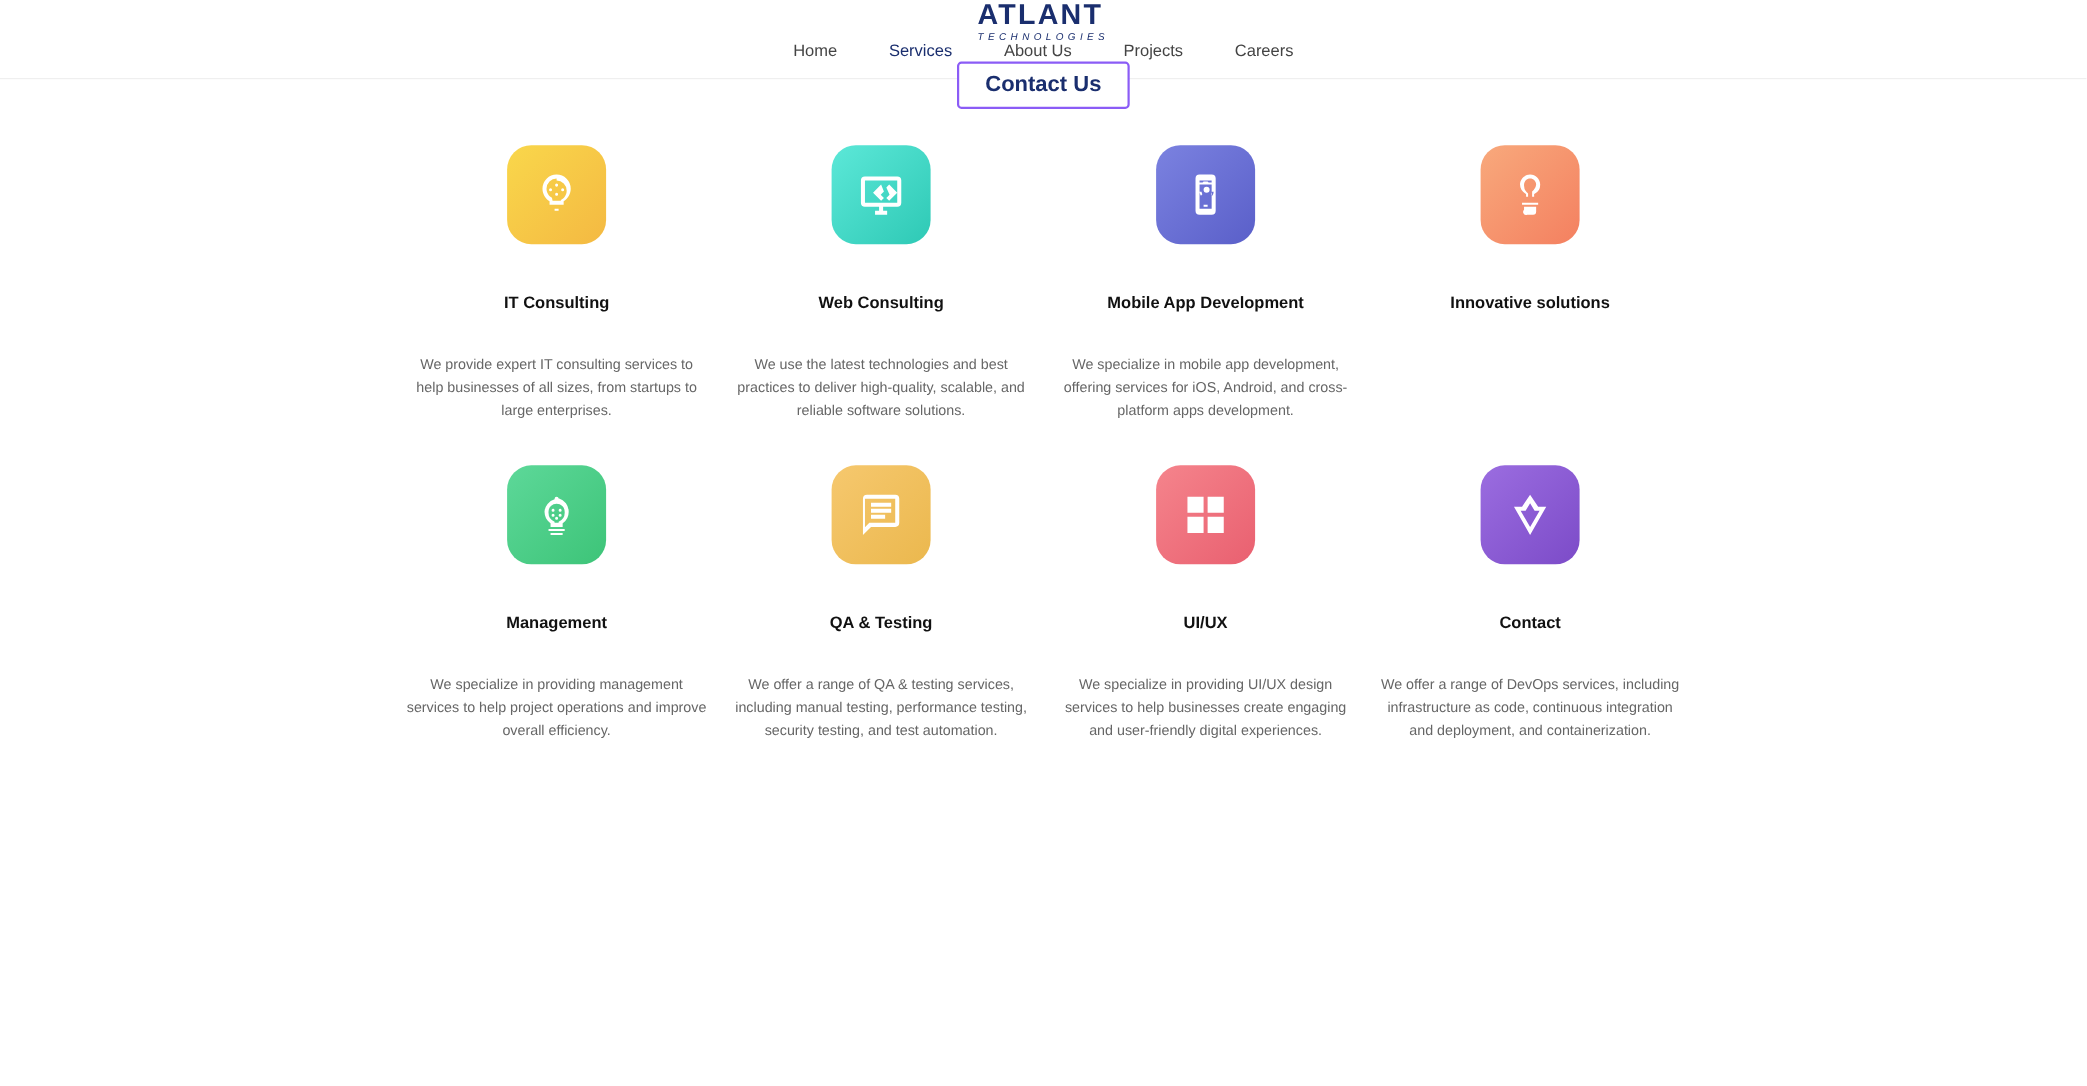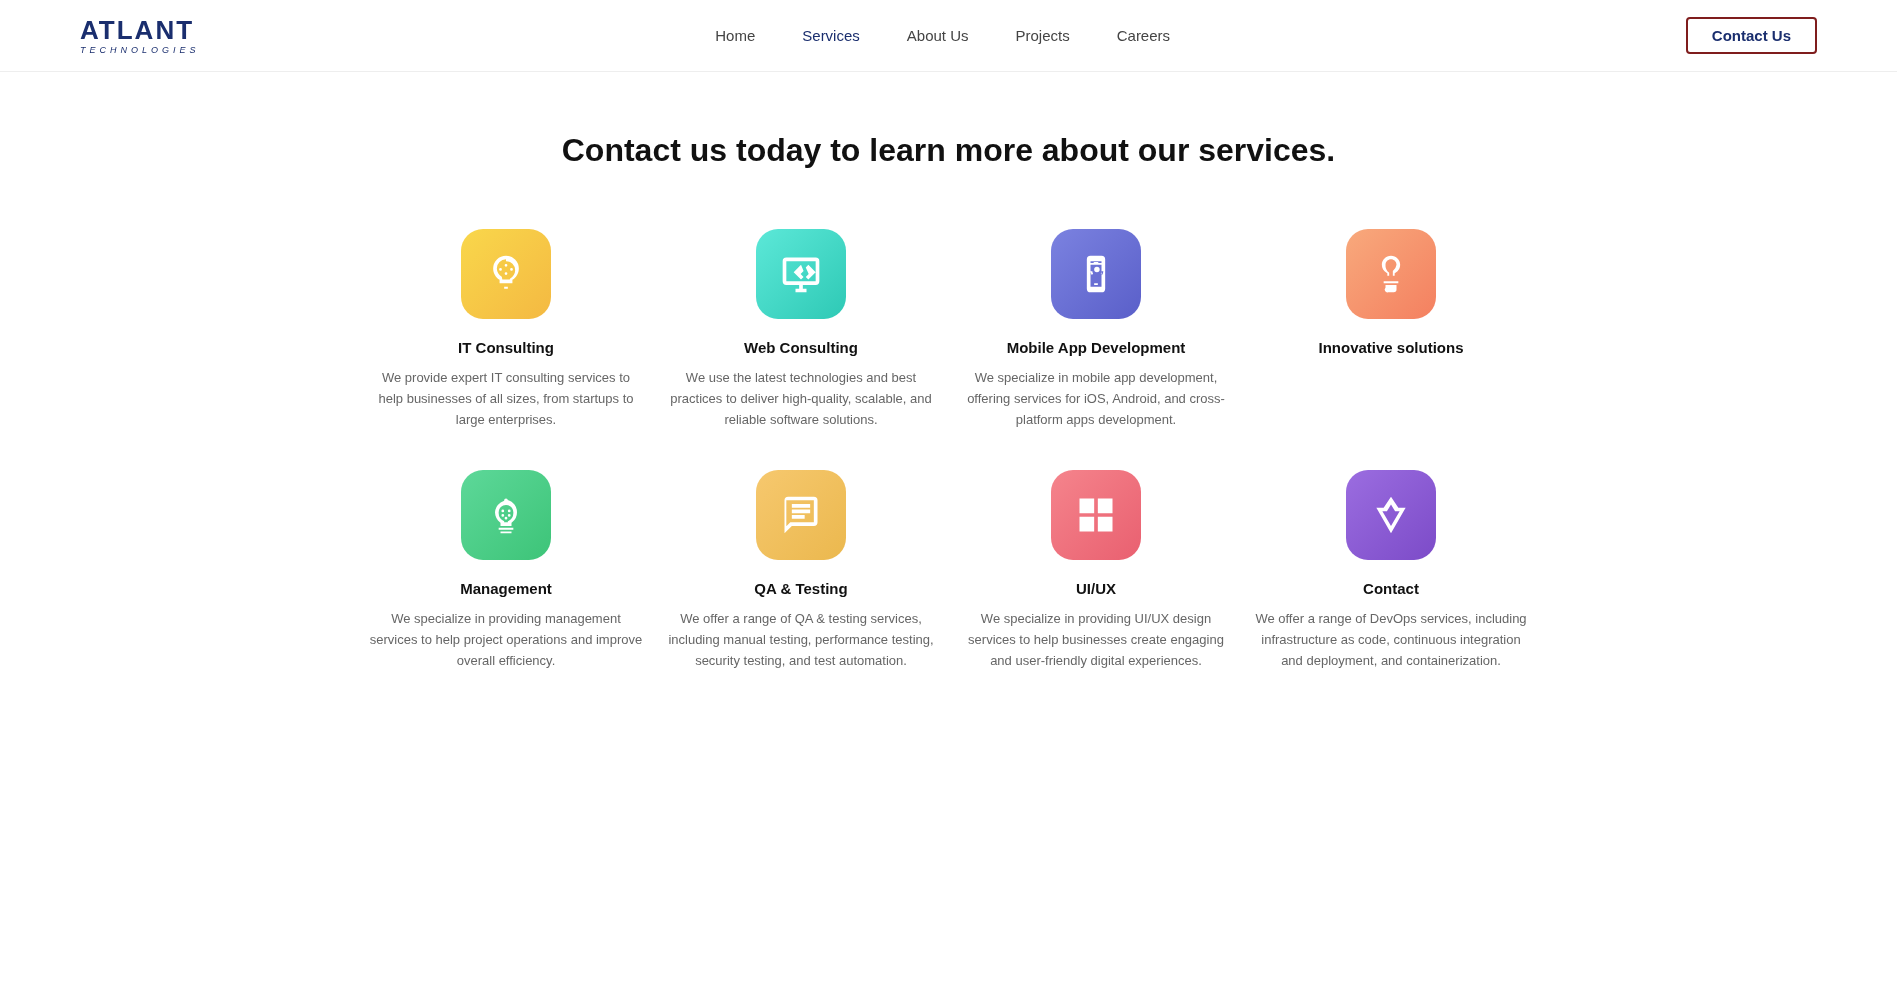--- a/index.html
+++ b/index.html
@@ -6,20 +6,21 @@
     body { font-family: 'Segoe UI', Arial, sans-serif; background: #fff; color: #333; }
 
     
     nav {
       display: flex;
       align-items: center;
       justify-content: space-between;
       padding: 0 80px;
       height: 72px;
       border-bottom: 1px solid #eee;
+      flex-direction: column;
     }
     .logo-wrap { display: flex; flex-direction: column; }
     .logo-name {
       font-size: 26px;
       font-weight: 900;
       color: #1a2e6e;
       letter-spacing: 2px;
       line-height: 1;
     }
     .logo-sub {
@@ -35,25 +36,25 @@
       gap: 47px;
       list-style: none;
     }
     .nav-links a {
       text-decoration: none;
       color: #444;
       font-size: 15px;
     }
     .nav-links a.active { color: #1a2e6e; font-weight: 500; }
     .nav-contact-btn {
-      border: 2px solid #7f1d1d;
+      border: 2px solid #8b5cf6;
       color: #1a2e6e;
       background: #fff;
       padding: 8px 24px;
-      font-size: 15px;
+      font-size: 20px;
       font-weight: 600;
       border-radius: 4px;
       cursor: pointer;
       text-decoration: none;
     }
 
     
     main {
       max-width: 1200px;
       margin: 0 auto;
@@ -71,20 +72,21 @@
     .services-grid {
       display: grid;
       grid-template-columns: repeat(4, 1fr);
       gap: 40px 20px;
     }
     .service-card {
       display: flex;
       flex-direction: column;
       align-items: center;
       text-align: center;
+      gap: 25px;
     }
     .service-icon {
       width: 90px;
       height: 90px;
       border-radius: 22px;
       display: flex;
       align-items: center;
       justify-content: center;
       margin-bottom: 20px;
     }
@@ -123,21 +125,20 @@
     <li><a href="#" class="">Home</a></li>
     <li><a href="#" class="active">Services</a></li>
     <li><a href="#">About Us</a></li>
     <li><a href="#">Projects</a></li>
     <li><a href="#">Careers</a></li>
   </ul>
   <a href="#" class="nav-contact-btn">Contact Us</a>
 </nav>
 
 <main>
-  <h1 class="page-title">Contact us today to learn more about our services.</h1>
 
   <div class="services-grid">
 
     <div class="service-card">
       <div class="service-icon bg-yellow">
         <svg viewBox="0 0 24 24">
             <path d="M12 2a7 7 0 00-7 7c0 2.6 1.4 4.9 3.5 6.2V17h7v-1.8C17.6 13.9 19 11.6 19 9a7 7 0 00-7-7zm1 17h-2v1h2v-1zm-1-14a5 5 0 015 5c0 1.9-1.1 3.6-2.7 4.5L14 15h-4l-.3-1.5C8.1 12.6 7 10.9 7 9a5 5 0 015-5zm0 1.5a.75.75 0 100 1.5.75.75 0 000-1.5zm-3 2.25a.75.75 0 100 1.5.75.75 0 000-1.5zm6 0a.75.75 0 100 1.5.75.75 0 000-1.5zm-3 2.25a.75.75 0 100 1.5.75.75 0 000-1.5z"></path>
           </svg>
       </div>
       <div class="service-title">IT Consulting</div>

